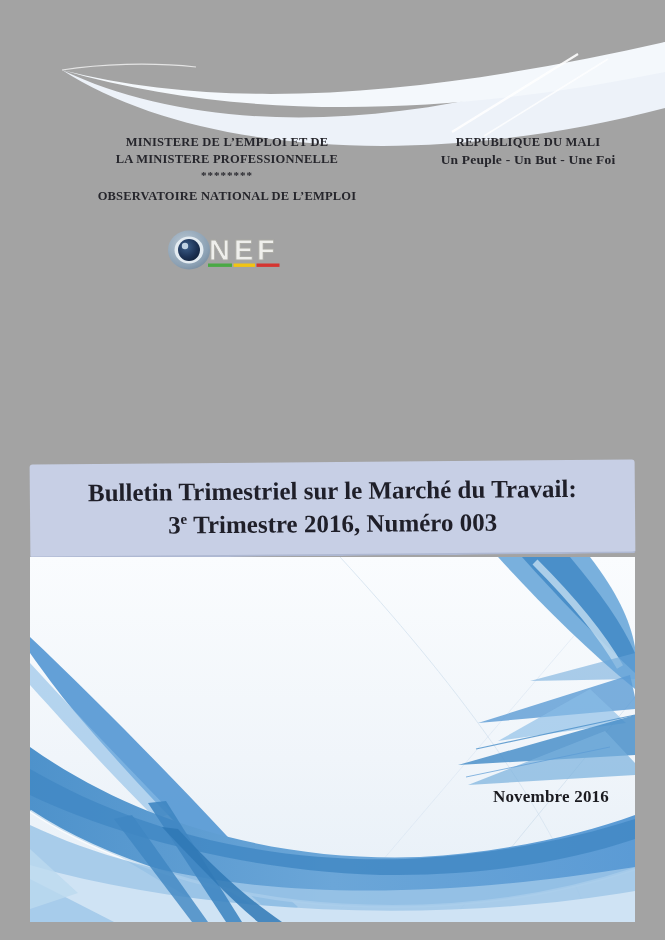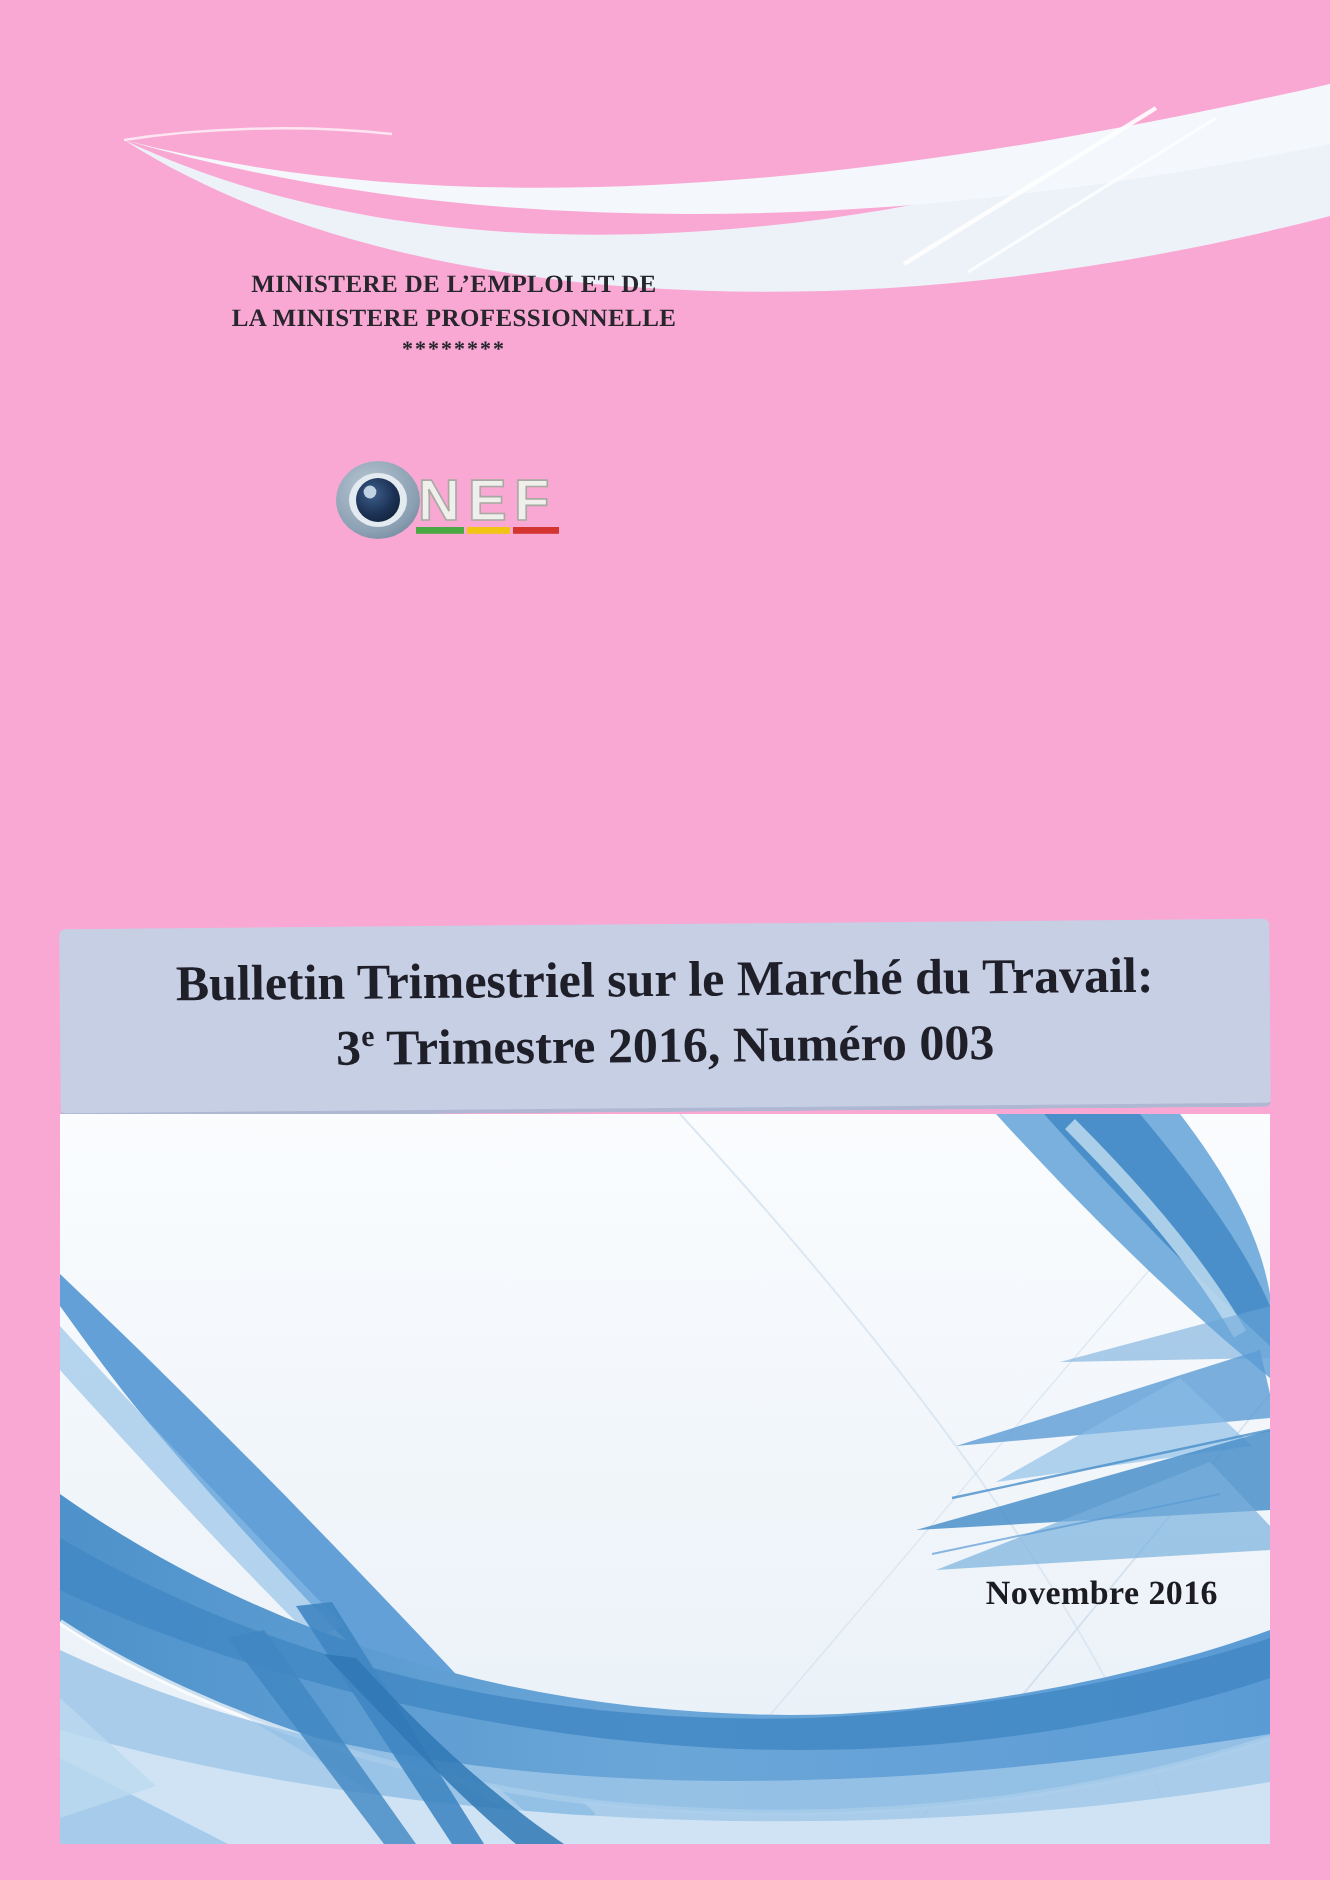--- a/index.html
+++ b/index.html
@@ -1,20 +1,20 @@
 <!DOCTYPE html>
 <html><head>
 <meta charset="utf-8">
 <style>
   html,body{margin:0;padding:0;background:#ffffff;}
   .page{
     position:relative;
     width:665px;height:940px;
     margin:0 auto;
-    background:#f9a8d4;
+    background:#a3a3a3;
     overflow:hidden;
     font-family:"Liberation Serif", serif;
     color:#26262c;
   }
   .top-swoosh{position:absolute;left:0;top:12px;width:665px;height:140px;}
   .hdr-block{position:absolute;text-align:center;font-weight:bold;}
   .ministry{left:92px;top:134px;width:270px;font-size:12.5px;line-height:17px;letter-spacing:.2px;}
   .ministry .sep{font-size:11px;line-height:14px;letter-spacing:1px;}
   .ministry .org1{margin-top:6px;}
   .republic{left:408px;top:134px;width:240px;font-size:12.5px;line-height:17px;letter-spacing:.2px;}
@@ -51,22 +51,27 @@
     <path d="M62,58 C250,106 470,74 665,30 L665,60 C460,102 250,112 62,58 Z" fill="#f4f8fc"></path>
     <path d="M452,120 L578,42" stroke="#ffffff" stroke-width="2.2" opacity="0.9"></path>
     <path d="M484,124 L608,47" stroke="#ffffff" stroke-width="1.6" opacity="0.8"></path>
     <path d="M62,58 C100,52 150,50 196,55" stroke="#ffffff" stroke-width="1.2" opacity="0.7" fill="none"></path>
   </svg>
 
   <div class="hdr-block ministry">
     <div>MINISTERE DE L’EMPLOI ET DE</div>
     <div>LA MINISTERE PROFESSIONNELLE</div>
     <div class="sep">********</div>
+    <div class="org1">OBSERVATOIRE NATIONAL DE L’EMPLOI</div>
   </div>
 
+  <div class="hdr-block republic">
+    <div>REPUBLIQUE DU MALI</div>
+    <div class="motto">Un Peuple - Un But - Une Foi</div>
+  </div>
 
   <div class="logo">
     <svg viewBox="0 0 118 47" width="118" height="47">
       <defs>
         <radialGradient id="eyeOuter" cx="0.4" cy="0.35" r="0.8">
           <stop offset="0" stop-color="#b9c7d3"></stop>
           <stop offset="0.7" stop-color="#8ba0b3"></stop>
           <stop offset="1" stop-color="#6d8296"></stop>
         </radialGradient>
         <radialGradient id="eyePupil" cx="0.38" cy="0.35" r="0.85">

